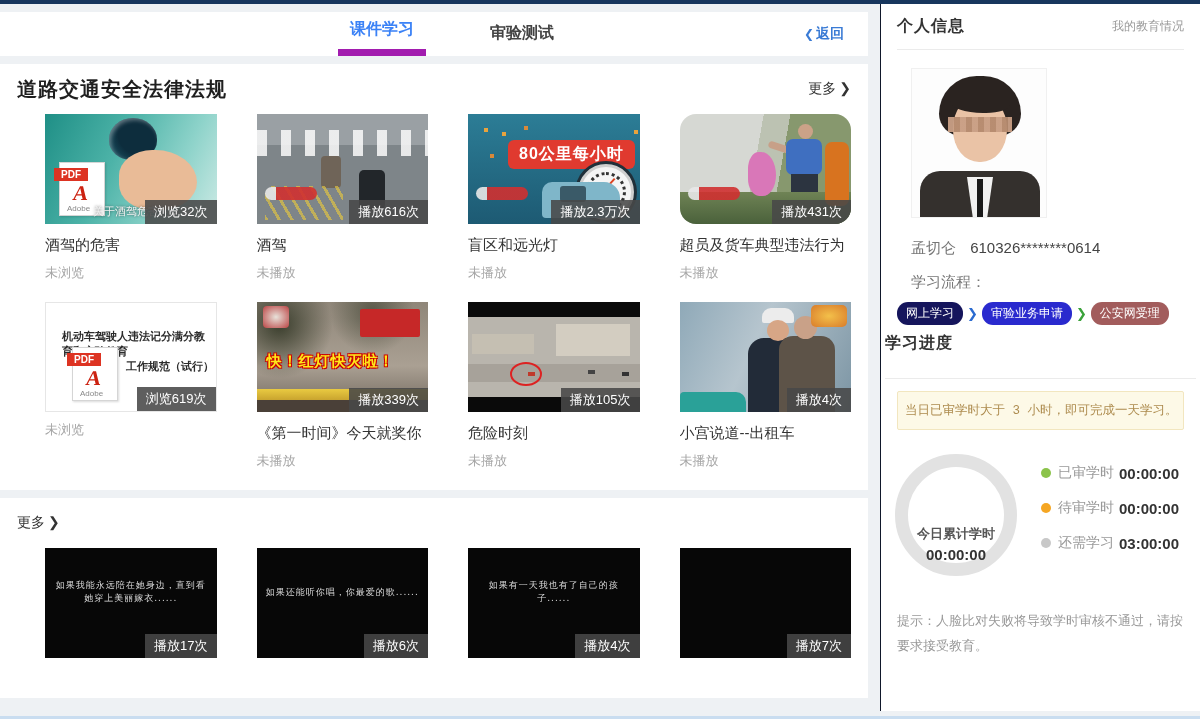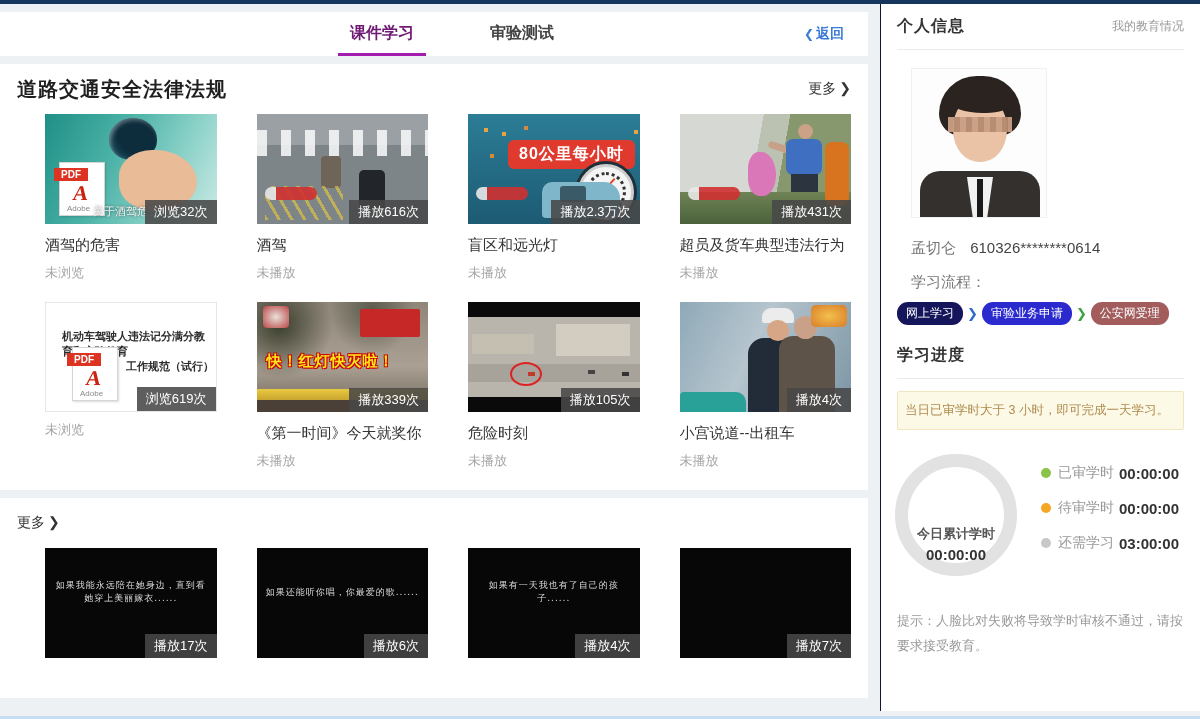--- a/index.html
+++ b/index.html
@@ -9,21 +9,21 @@
     background:#eef1f4; position:relative; overflow:hidden;
   }
   .topbar { position:absolute; top:0; left:0; width:1200px; height:4px; background:#17365d; }
   .bottom-edge { position:absolute; bottom:0; left:0; width:1200px; height:3px; background:#c9ddf0; z-index:50; }
 
   
   .main { position:absolute; left:0; top:12px; width:868px; }
   .tabbar { background:#fff; height:44px; position:relative; display:flex; align-items:flex-end; }
   .tab { margin-left:52px; font-size:16px; font-weight:bold; color:#444; padding:0 12px 9px; cursor:pointer; border-bottom:3px solid transparent; }
   .tab:first-of-type { margin-left:338px; }
-  .tab.active { color:#701a75; border-bottom:3px solid #a21caf; }
+  .tab.active { color:#3b82f6; border-bottom:7px solid #a21caf; }
   .back-link { position:absolute; right:24px; top:13px; color:#3a7bd5; font-size:14px; font-weight:bold; cursor:pointer; }
   .back-link .chev { font-size:12px; margin-right:2px; }
 
   .panel { background:#fff; margin-top:8px; padding:0 17px; }
   .panel-header { height:50px; display:flex; align-items:center; justify-content:space-between; }
   .panel-title { font-size:20px; font-weight:bold; color:#1f1f1f; letter-spacing:1px; }
   .more-link { font-size:14px; color:#333; cursor:pointer; }
   .more-link .chev { font-weight:bold; margin-left:3px; }
 
   .cards { display:grid; grid-template-columns:repeat(4, 1fr); column-gap:12px; }
@@ -63,21 +63,21 @@
   .t3 .city-dots { position:absolute; width:4px; height:4px; left:16px; top:14px; background:#e8a33d;
       box-shadow:18px 4px #e8a33d, 40px -2px #d9893a, 150px 2px #e8a33d, 168px 8px #d9893a, 6px 26px #d9893a, 176px 24px #e8a33d; }
   .t3 .banner { position:absolute; top:26px; left:40px; background:#e03a2f; color:#fff; font-weight:bold; font-size:16px; padding:4px 11px; border-radius:6px; letter-spacing:1px; }
   .t3 .meter { position:absolute; right:6px; top:50px; width:56px; height:56px; border-radius:50%; background:#f5f5f5; border:3px solid #cfcfcf; box-shadow:0 0 0 3px #20303a; }
   .t3 .meter-ticks { position:absolute; inset:5px; border-radius:50%; border:3px dotted #333; }
   .t3 .needle { position:absolute; left:26px; top:9px; width:2px; height:20px; background:#d42; transform:rotate(42deg); }
   .t3 .car3 { position:absolute; left:74px; bottom:6px; width:78px; height:36px; background:#7fb6c9; border-radius:10px 16px 4px 4px; }
   .t3 .car3-win { position:absolute; left:92px; bottom:22px; width:26px; height:16px; background:#3a5a68; border-radius:3px; }
 
   
-  .t4 { background:linear-gradient(100deg,#d6d8d3 0 44%,#bcc2b2 44% 58%,#87986e 58% 100%); }
+  .t4 { background:linear-gradient(100deg,#d6d8d3 0 44%,#bcc2b2 44% 58%,#87986e 58% 100%);border-radius:16px; }
   .t4 .grass { position:absolute; bottom:0; width:100%; height:32px; background:linear-gradient(#6f8355,#4a613b); }
   .t4 .pink { position:absolute; left:68px; top:38px; width:28px; height:44px; background:#d977b8; border-radius:42% 58% 52% 44%; }
   .t4 .head4 { position:absolute; left:118px; top:10px; width:15px; height:15px; border-radius:50%; background:#cba288; }
   .t4 .torso4 { position:absolute; left:106px; top:25px; width:36px; height:36px; background:#3f6fc0; border-radius:7px; }
   .t4 .arm4 { position:absolute; left:88px; top:30px; width:24px; height:7px; background:#c7a088; transform:rotate(18deg); border-radius:4px; }
   .t4 .shorts4 { position:absolute; left:111px; top:60px; width:27px; height:18px; background:#2c3440; }
   .t4 .worker { position:absolute; right:2px; top:28px; width:24px; height:64px; background:#d8731f; border-radius:7px; }
 
   
   .t5 { background:#fff; border:1px solid #e6e6e6; }
@@ -138,22 +138,22 @@
   .sb-row2 { margin-top:15px; }
   .flow { display:flex; align-items:center; margin:10px 10px 0 16px; gap:4px; }
   .pill { color:#fff; font-size:12px; padding:3px 9px; border-radius:11px; white-space:nowrap; }
   .pill1 { background:#15155c; }
   .pill2 { background:#2a2ace; }
   .pill3 { background:#a25c5c; }
   .flow-arrow { font-size:13px; font-weight:bold; }
   .fa1 { color:#2b6bd0; } .fa2 { color:#3aa23a; }
   .submit-btn { display:block; margin:14px 16px 0; width:288px; height:36px; background:#45b14a; border:1px solid #3d9e42; border-radius:5px; color:#fff; font-size:14px; font-weight:bold; cursor:pointer; font-family:inherit; }
 
-  .sb-progress-header { display:flex; align-items:center; height:46px; margin:8px 16px 0; border-bottom:1px solid #ebebeb; }
-  .notice { margin:12px 16px 0; background:#fdf9e7; border:1px solid #f2e6bf; color:#ad8b4e; font-size:12.5px; padding:10px 7px; white-space:nowrap; overflow:hidden; border-radius:2px; }
+  .sb-progress-header { display:flex; height:46px; margin:8px 4px 0; border-bottom:1px solid #ebebeb; }
+  .notice { margin:12px 16px 0; background:#fdf9e7; border:1px solid #f2e6bf; color:#ad8b4e; font-size:12.5px; padding:10px 7px; white-space:nowrap; overflow:hidden; border-radius:2px;font-family:Liberation Mono, monospace; }
 
   .progress-wrap { position:relative; margin-top:22px; height:132px; }
   .ring { position:absolute; left:14px; top:2px; width:122px; height:122px; border:13px solid #e2e2e2; border-radius:50%; background:#fff; display:flex; flex-direction:column; align-items:center; justify-content:flex-end; }
   .ring-label { font-size:13px; font-weight:bold; color:#555; }
   .ring-value { font-size:15px; font-weight:bold; color:#333; margin-top:3px; }
   .legend { position:absolute; left:160px; top:12px; }
   .legend-row { display:flex; align-items:center; margin-bottom:17px; }
   .dot { width:10px; height:10px; border-radius:50%; margin-right:7px; }
   .dot-g { background:#8bc34a; } .dot-o { background:#f5a623; } .dot-gr { background:#c8c8c8; }
   .legend-label { font-size:14px; color:#999; }

